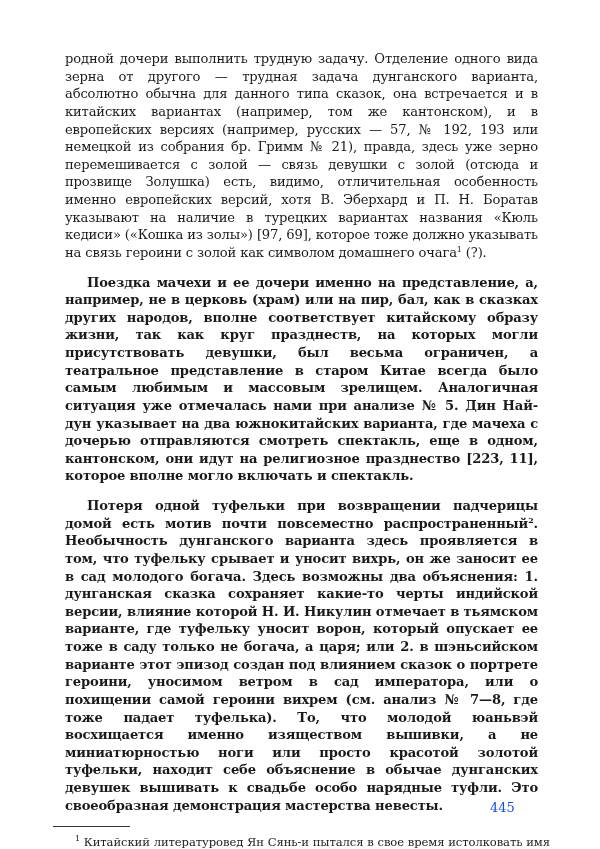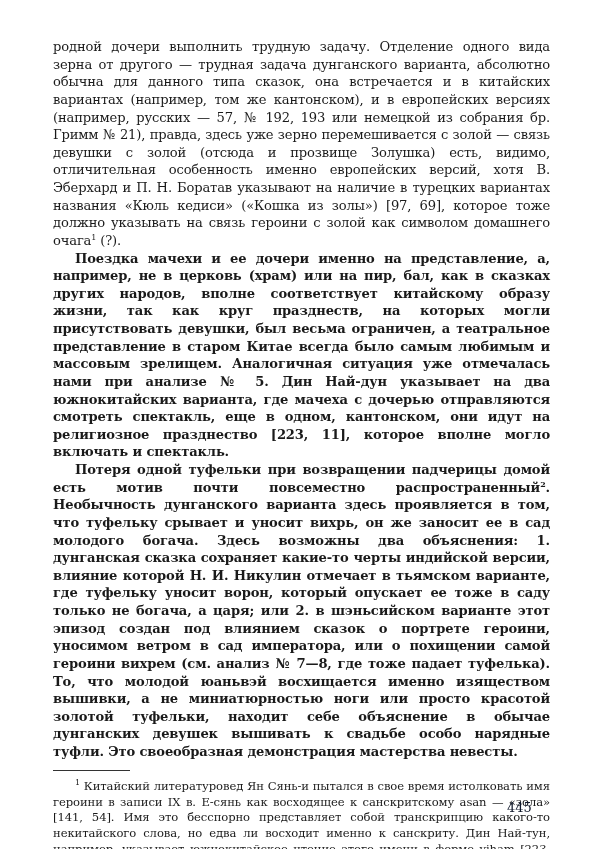--- a/index.html
+++ b/index.html
@@ -2,33 +2,33 @@
 <html><head>
 <meta charset="utf-8">
 <style>
   html, body { margin: 0; padding: 0; background: #ffffff; }
   body { width: 600px; height: 849px; position: relative; overflow: hidden; }
   .page {
     position: absolute; left: 53px; top: 38px; width: 497px;
     font-family: "DejaVu Serif", serif; color: #1a1a1a;
   }
   .body-text p {
-    margin: 0; font-size: 13.1px; line-height: 17.62px;
+    margin: 12px; font-size: 13.1px; line-height: 17.62px;
     text-align: justify; hyphens: manual; letter-spacing: -0.15px;
   }
   .body-text p.indent { text-indent: 22px; font-weight: bold; }
   .rule { width: 77px; height: 1px; background: #333; margin: 9px 0 8px 0; }
   .footnotes p {
     margin: 0; font-size: 11.6px; line-height: 15.9px;
     text-align: justify; text-indent: 22px; letter-spacing: -0.1px;
   }
   sup { font-size: 8px; line-height: 0; vertical-align: 5px; }
   .page-number {
-    position: absolute; left: 507px; top: 800px; font-family: "DejaVu Serif", serif;
-    font-size: 13px; color: #0f172a;
+    position: absolute; left: 490px; top: 800px; font-family: "DejaVu Serif", serif;
+    font-size: 13px; color: #1d4ed8;
   }
 </style>
 </head>
 <body>
 
 <div class="page">
   <div class="body-text">
     <p><span>родной дочери выполнить трудную задачу. Отделение одного вида зерна от другого — трудная задача дунганского варианта, абсолютно обычна для данного типа сказок, она встречается и в китайских вариантах (например, том же кантонском), и в европейских версиях (например, русских — 57, № 192, 193 или немецкой из собрания бр. Гримм № 21), правда, здесь уже зерно перемешивается с золой — связь девушки с золой (отсюда и прозвище Золушка) есть, видимо, отличительная особенность именно европейских версий, хотя В. Эберхард и П. Н. Боратав указывают на наличие в турецких вариантах названия «Кюль кедиси» («Кошка из золы») [97, 69], которое тоже должно указывать на связь героини с золой как символом домашнего очага</span><sup>1</sup><span> (?).</span></p>
     <p class="indent"><span>Поездка мачехи и ее дочери именно на представление, а, например, не в церковь (храм) или на пир, бал, как в сказках других народов, вполне соответствует китайскому образу жизни, так как круг празднеств, на которых могли присутствовать девушки, был весьма ограничен, а театральное представление в старом Китае всегда было самым любимым и массовым зрелищем. Аналогичная ситуация уже отмечалась нами при анализе № 5. Дин Най-дун указывает на два южнокитайских варианта, где мачеха с дочерью отправляются смотреть спектакль, еще в одном, кантонском, они идут на религиозное празднество [223, 11], которое вполне могло включать и спектакль.</span></p>
     <p class="indent"><span>Потеря одной туфельки при возвращении падчерицы домой есть мотив почти повсеместно распространенный</span><sup>2</sup><span>. Необычность дунганского варианта здесь проявляется в том, что туфельку срывает и уносит вихрь, он же заносит ее в сад молодого богача. Здесь возможны два объяснения: 1. дунганская сказка сохраняет какие-то черты индийской версии, влияние которой Н. И. Никулин отмечает в тьямском варианте, где туфельку уносит ворон, который опускает ее тоже в саду только не богача, а царя; или 2. в шэньсийском варианте этот эпизод создан под влиянием сказок о портрете героини, уносимом ветром в сад императора, или о похищении самой героини вихрем (см. анализ № 7—8, где тоже падает туфелька). То, что молодой юаньвэй восхищается именно изяществом вышивки, а не миниатюрностью ноги или просто красотой золотой туфельки, находит себе объяснение в обычае дунганских девушек вышивать к свадьбе особо нарядные туфли. Это своеобразная демонстрация мастерства невесты.</span></p>

